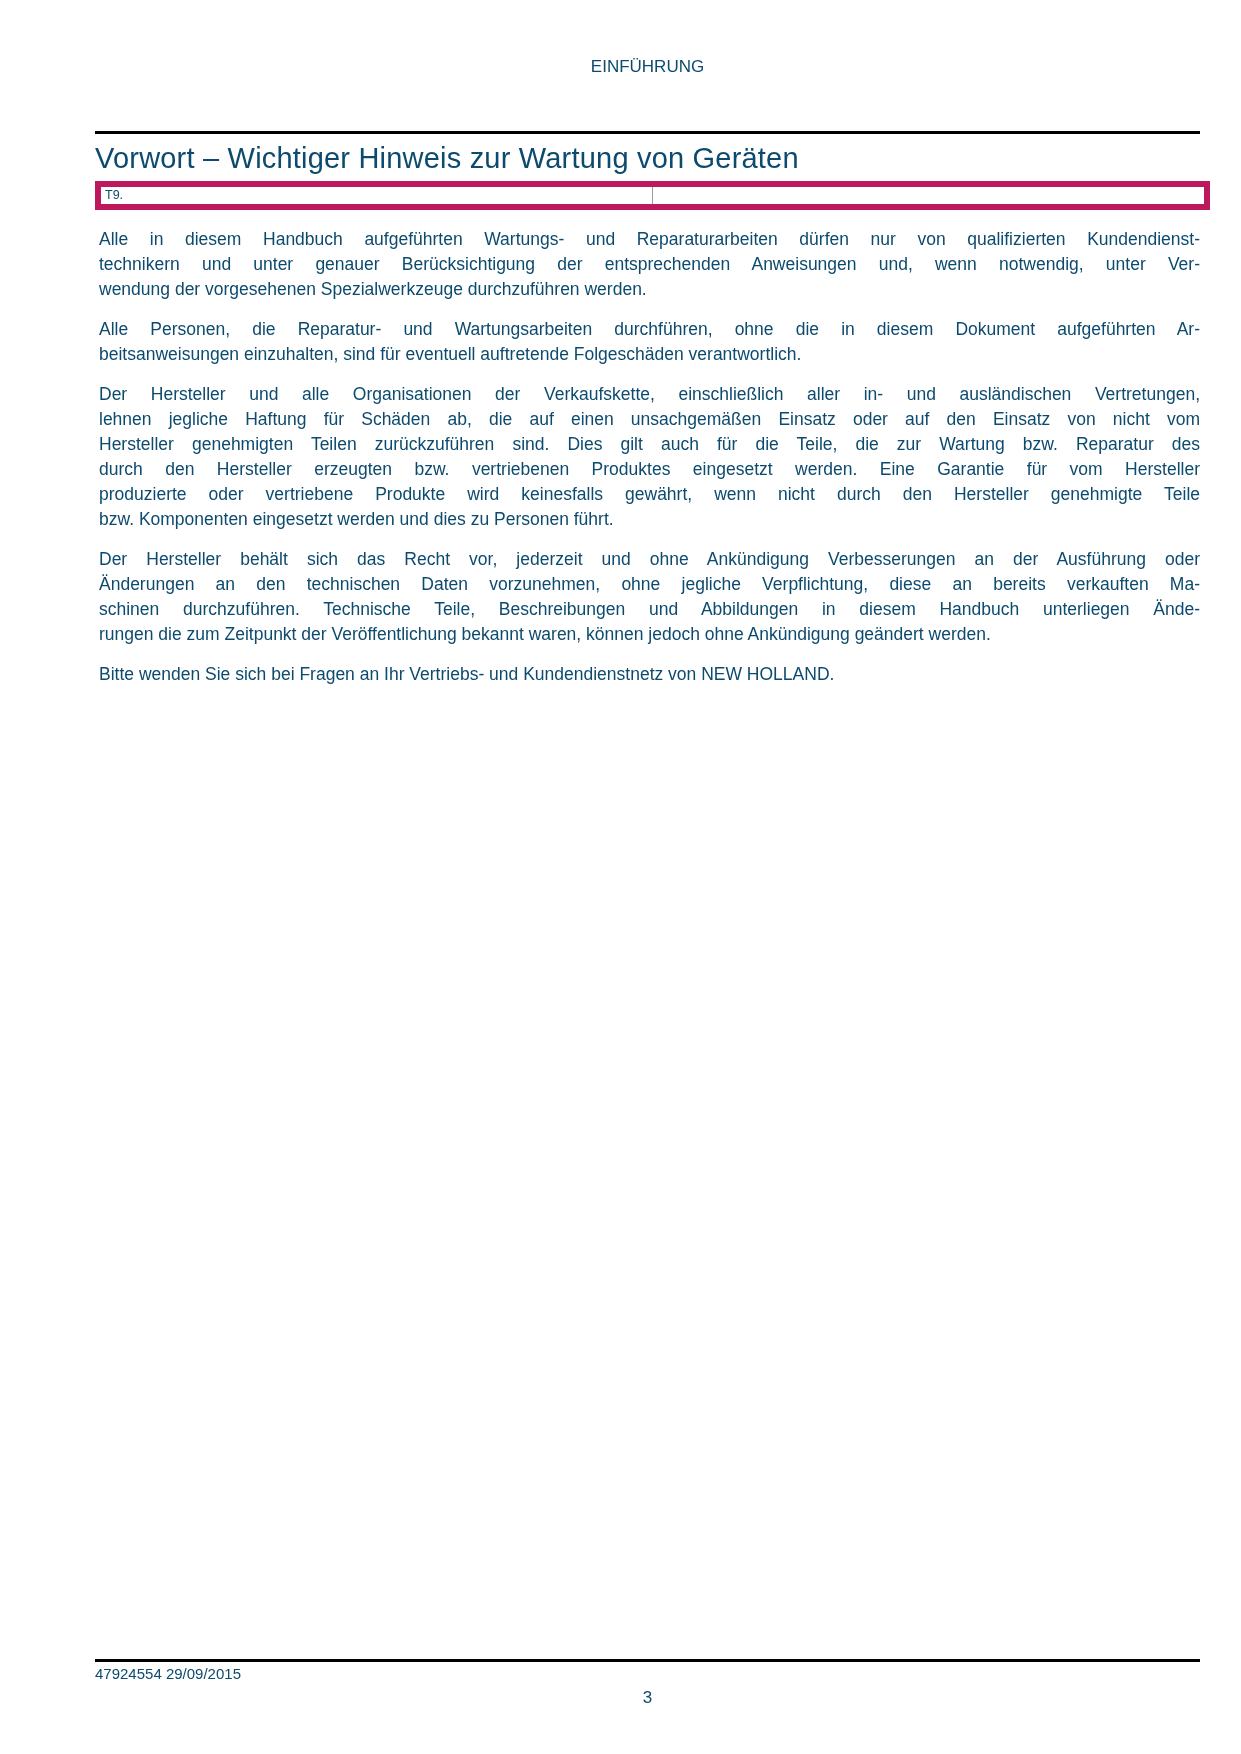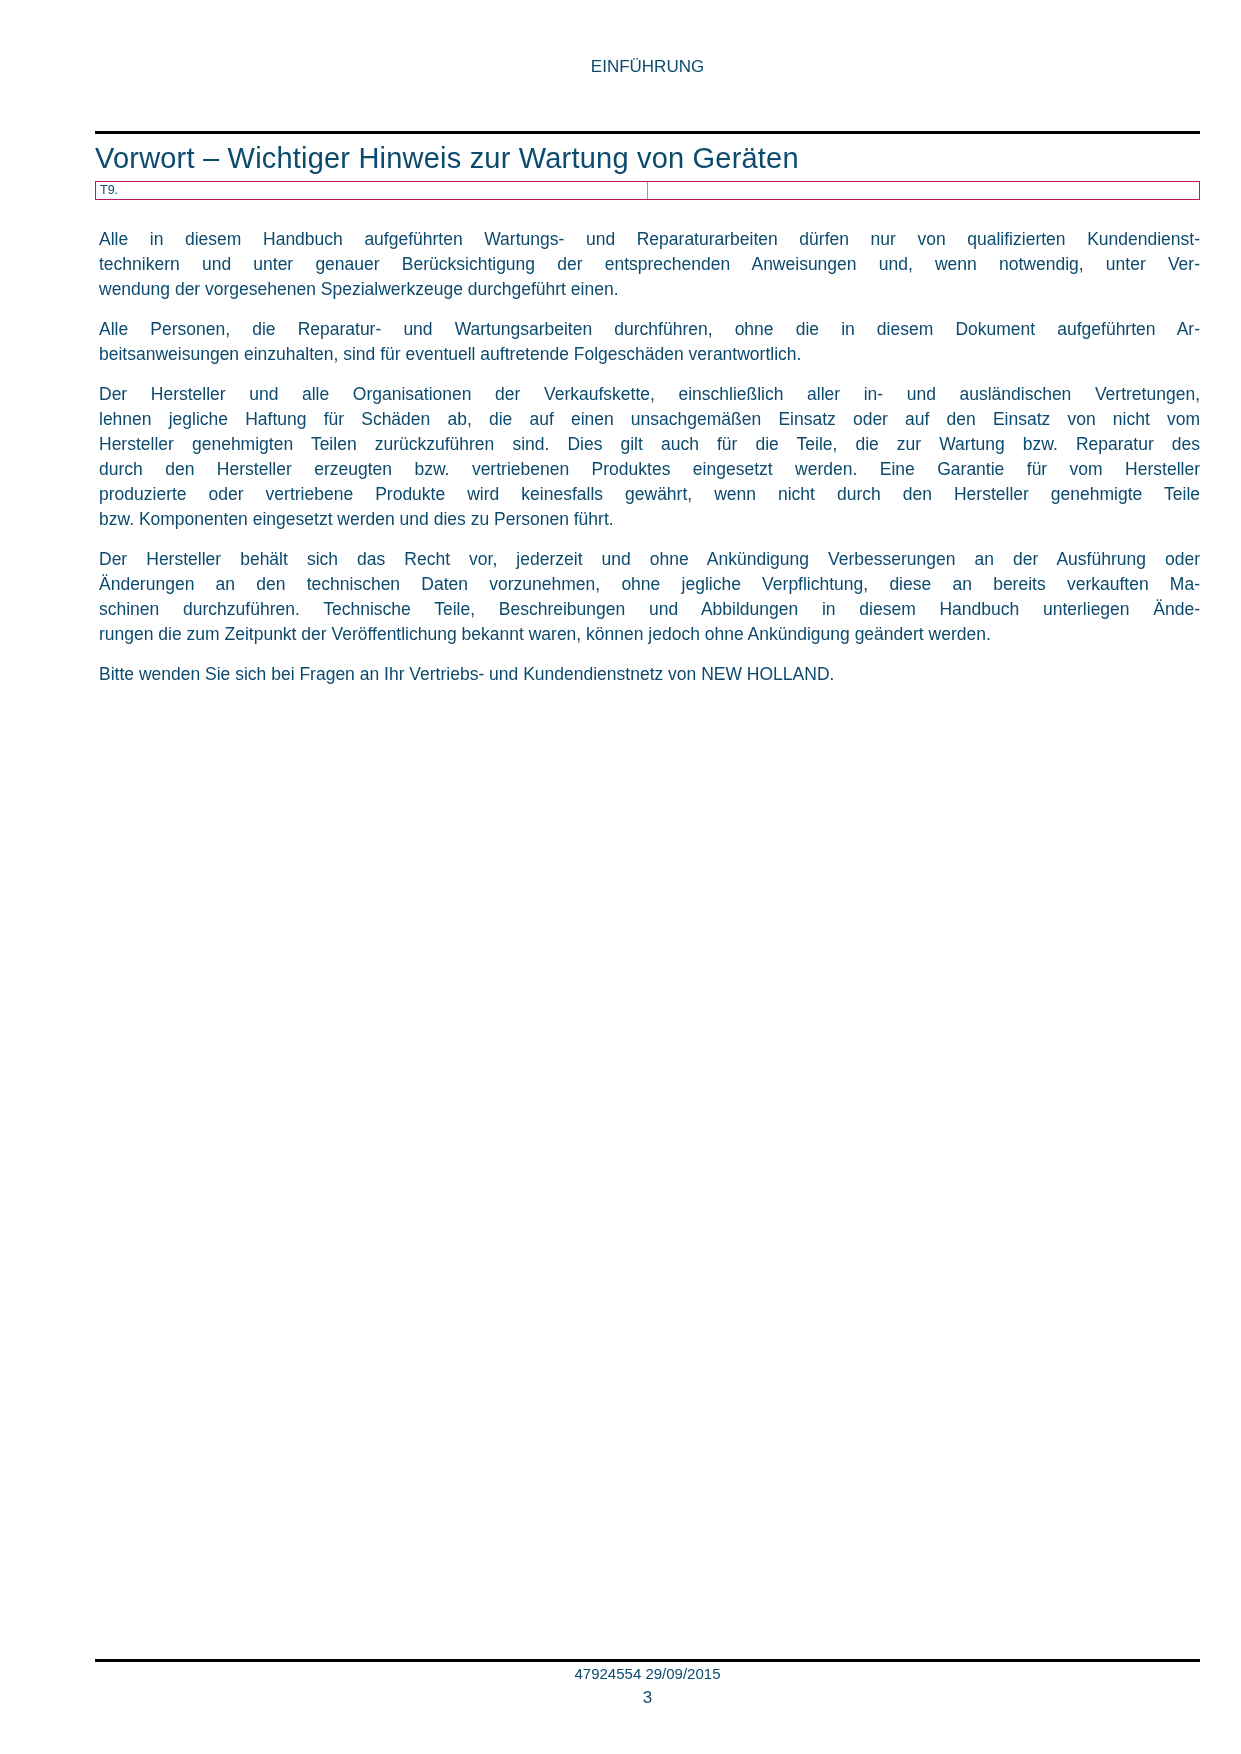--- a/index.html
+++ b/index.html
@@ -44,21 +44,21 @@
     font-weight: normal;
     letter-spacing: 0.2px;
     white-space: nowrap;
   }
   .note-box {
     position: absolute;
     top: 181px;
     left: 95px;
     width: 1103px;
     height: 17px;
-    border: 1px solid #be185d;
+    border: 6px solid #be185d;
     display: flex;
     box-sizing: content-box;
     background: #ffffff;
   }
   .note-cell-left {
     width: 50%;
     height: 100%;
     border-right: 1px solid #9a9a9a;
     font-size: 12.5px;
     line-height: 16px;
@@ -93,21 +93,20 @@
     left: 95px;
     width: 1105px;
     height: 3px;
     background: #000000;
   }
   .footer-ref {
     position: absolute;
     top: 1664px;
     left: 95px;
     width: 1105px;
-    text-align: center;
     font-size: 15px;
     line-height: 20px;
   }
   .footer-page {
     position: absolute;
     top: 1687px;
     left: 95px;
     width: 1105px;
     text-align: center;
     font-size: 17px;
@@ -127,21 +126,21 @@
 
   <div class="note-box">
     <div class="note-cell-left">T9.</div>
     <div class="note-cell-right"></div>
   </div>
 
   <div class="body-text" id="paragraphs">
       <div class="paragraph">
         <div class="pline">Alle in diesem Handbuch aufgeführten Wartungs- und Reparaturarbeiten dürfen nur von qualifizierten Kundendienst-</div>
         <div class="pline">technikern und unter genauer Berücksichtigung der entsprechenden Anweisungen und, wenn notwendig, unter Ver-</div>
-        <div class="pline last">wendung der vorgesehenen Spezialwerkzeuge durchgeführt einen.</div>
+        <div class="pline last">wendung der vorgesehenen Spezialwerkzeuge durchzuführen werden.</div>
       </div>
       <div class="paragraph">
         <div class="pline">Alle Personen, die Reparatur- und Wartungsarbeiten durchführen, ohne die in diesem Dokument aufgeführten Ar-</div>
         <div class="pline last">beitsanweisungen einzuhalten, sind für eventuell auftretende Folgeschäden verantwortlich.</div>
       </div>
       <div class="paragraph">
         <div class="pline">Der Hersteller und alle Organisationen der Verkaufskette, einschließlich aller in- und ausländischen Vertretungen,</div>
         <div class="pline">lehnen jegliche Haftung für Schäden ab, die auf einen unsachgemäßen Einsatz oder auf den Einsatz von nicht vom</div>
         <div class="pline">Hersteller genehmigten Teilen zurückzuführen sind. Dies gilt auch für die Teile, die zur Wartung bzw. Reparatur des</div>
         <div class="pline">durch den Hersteller erzeugten bzw. vertriebenen Produktes eingesetzt werden. Eine Garantie für vom Hersteller</div>

